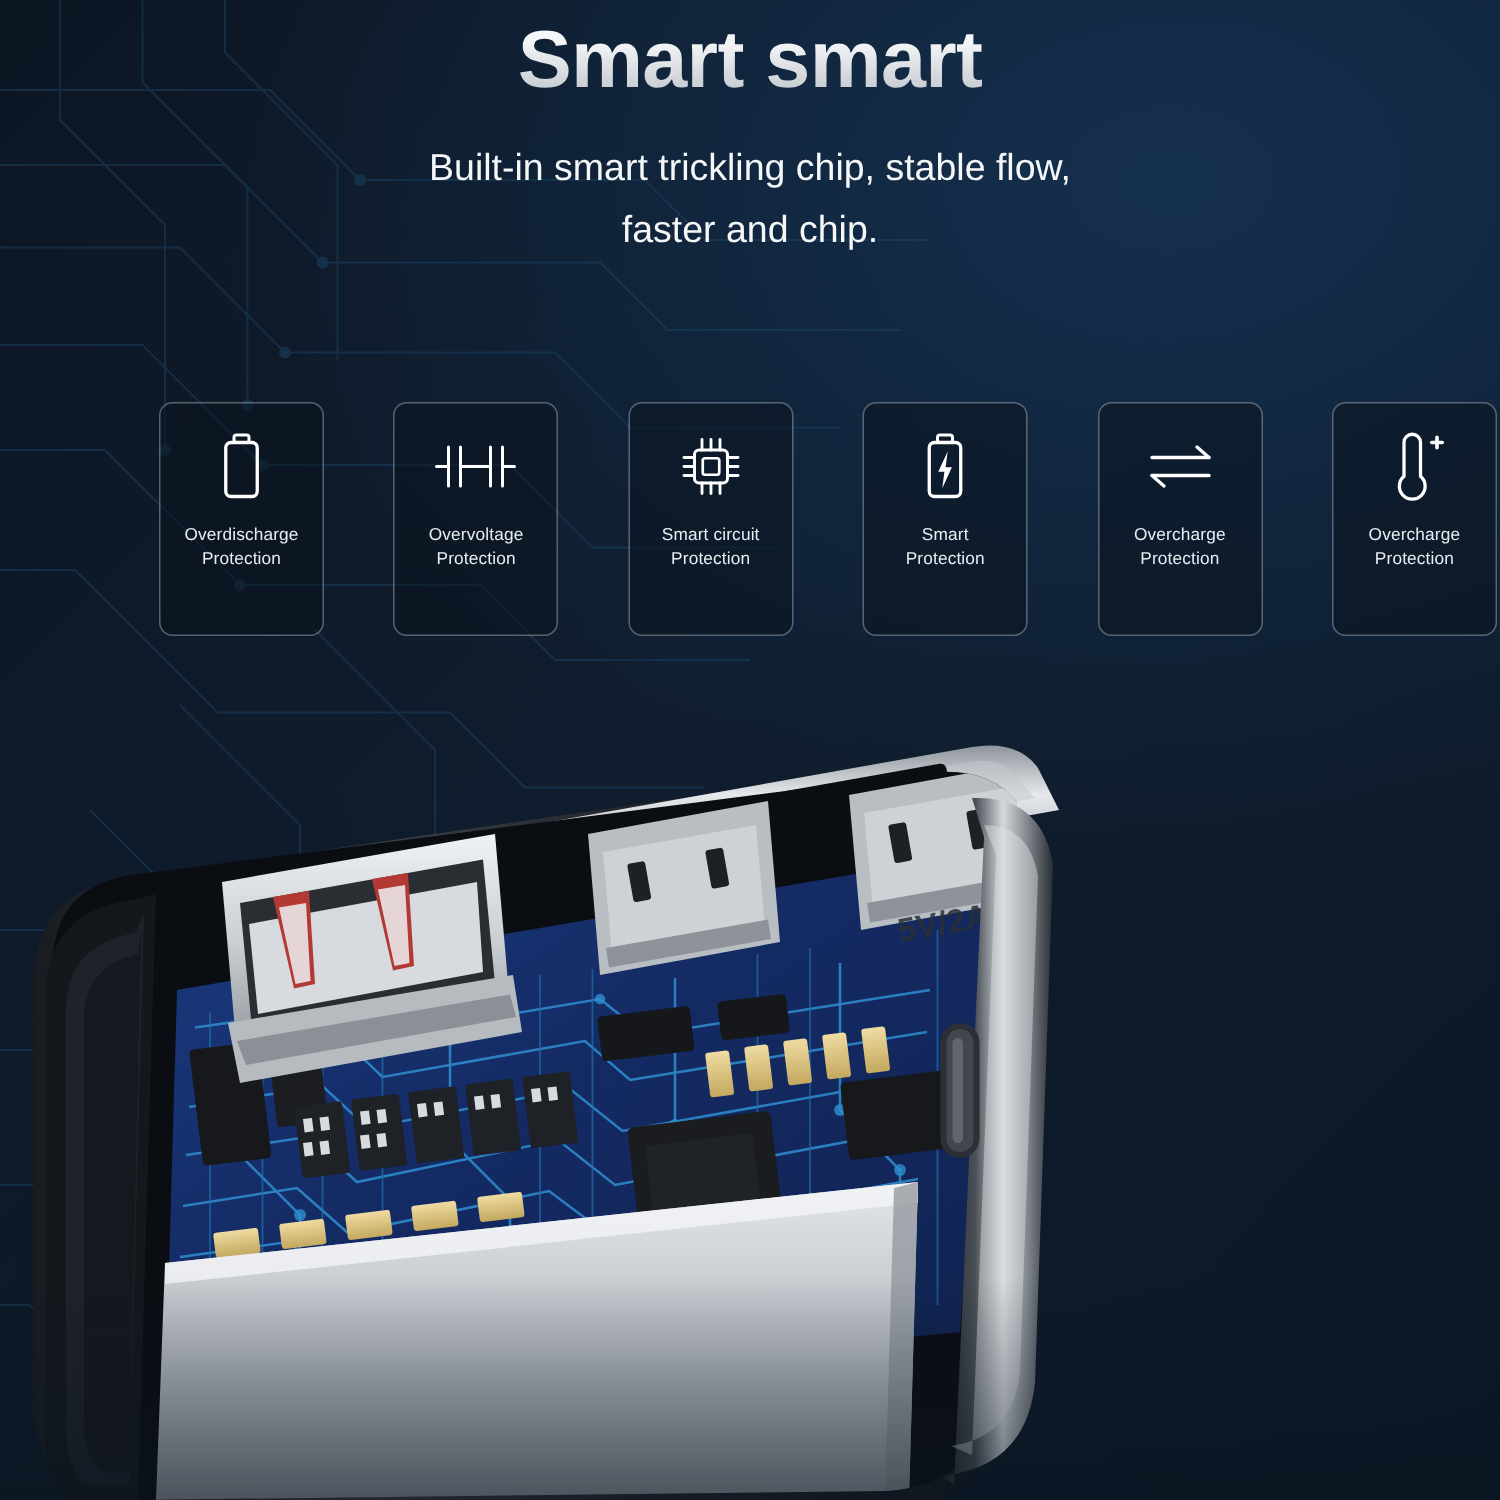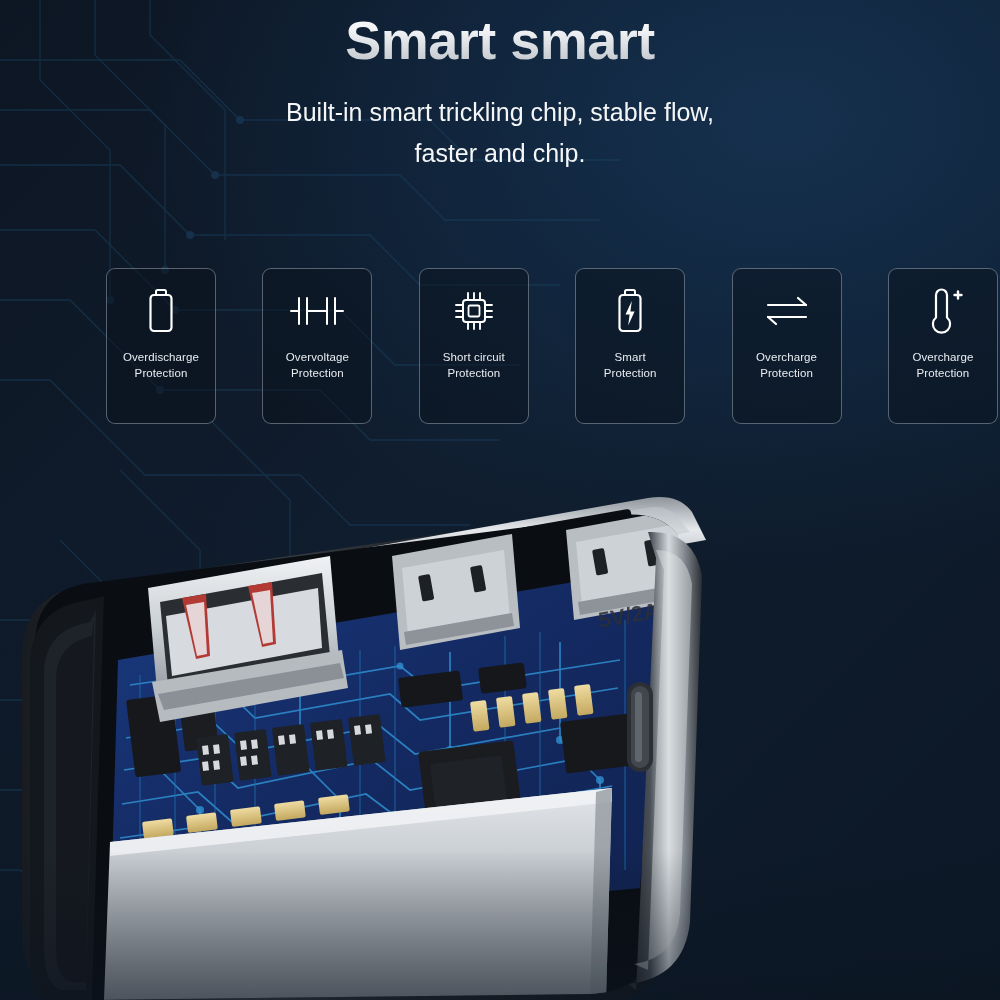--- a/index.html
+++ b/index.html
@@ -295,21 +295,21 @@
             <line x1="11" y1="16" x2="4" y2="16"></line>
               <line x1="11" y1="22" x2="4" y2="22"></line>
               <line x1="11" y1="28" x2="4" y2="28"></line>
             <line x1="33" y1="16" x2="40" y2="16"></line>
               <line x1="33" y1="22" x2="40" y2="22"></line>
               <line x1="33" y1="28" x2="40" y2="28"></line>
           </g>
         </svg>
       </div>
       <div class="card-label">
-        <span>Short circuit</span>
+        <span>Smart circuit</span>
         <span class="l2">Protection</span>
       </div>
     </div>
 
     <div class="card">
       <div class="card-icon">
         <svg width="30" height="46" viewBox="0 0 30 46">
           <rect x="10" y="2" width="10" height="5" rx="1.6" stroke="#fff" stroke-width="2" fill="none"></rect>
           <rect x="4.5" y="7" width="21" height="36" rx="3.5" stroke="#fff" stroke-width="2.2" fill="none"></rect>
           <path d="M16.8 13 L10.5 26.5 L14.6 26.5 L13.2 37.5 L19.6 23.5 L15.4 23.5 Z" fill="#fff"></path>

